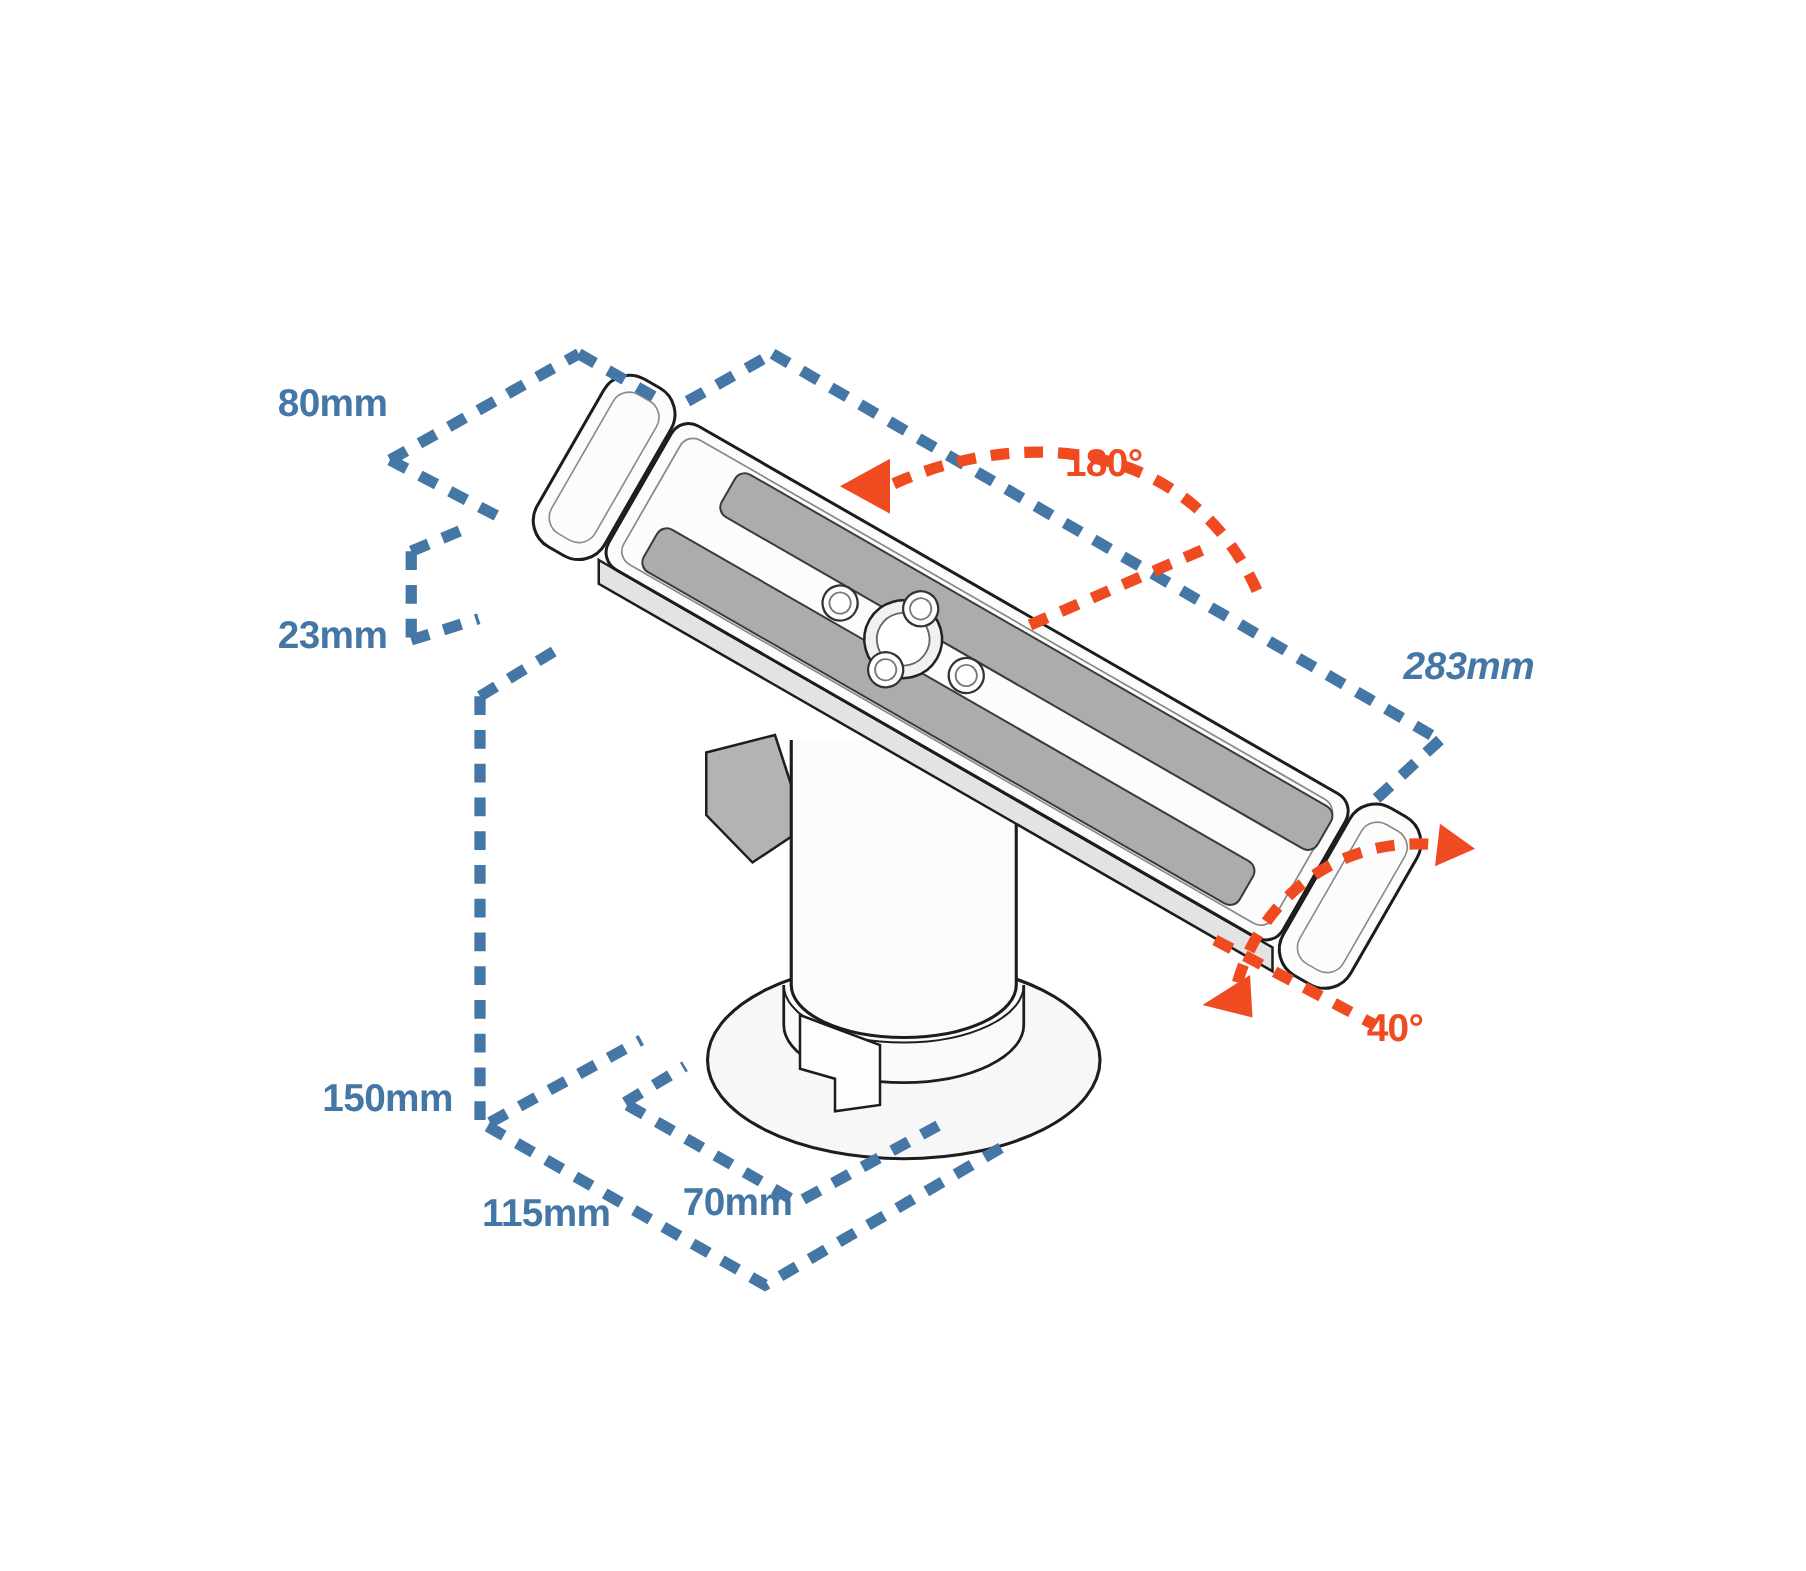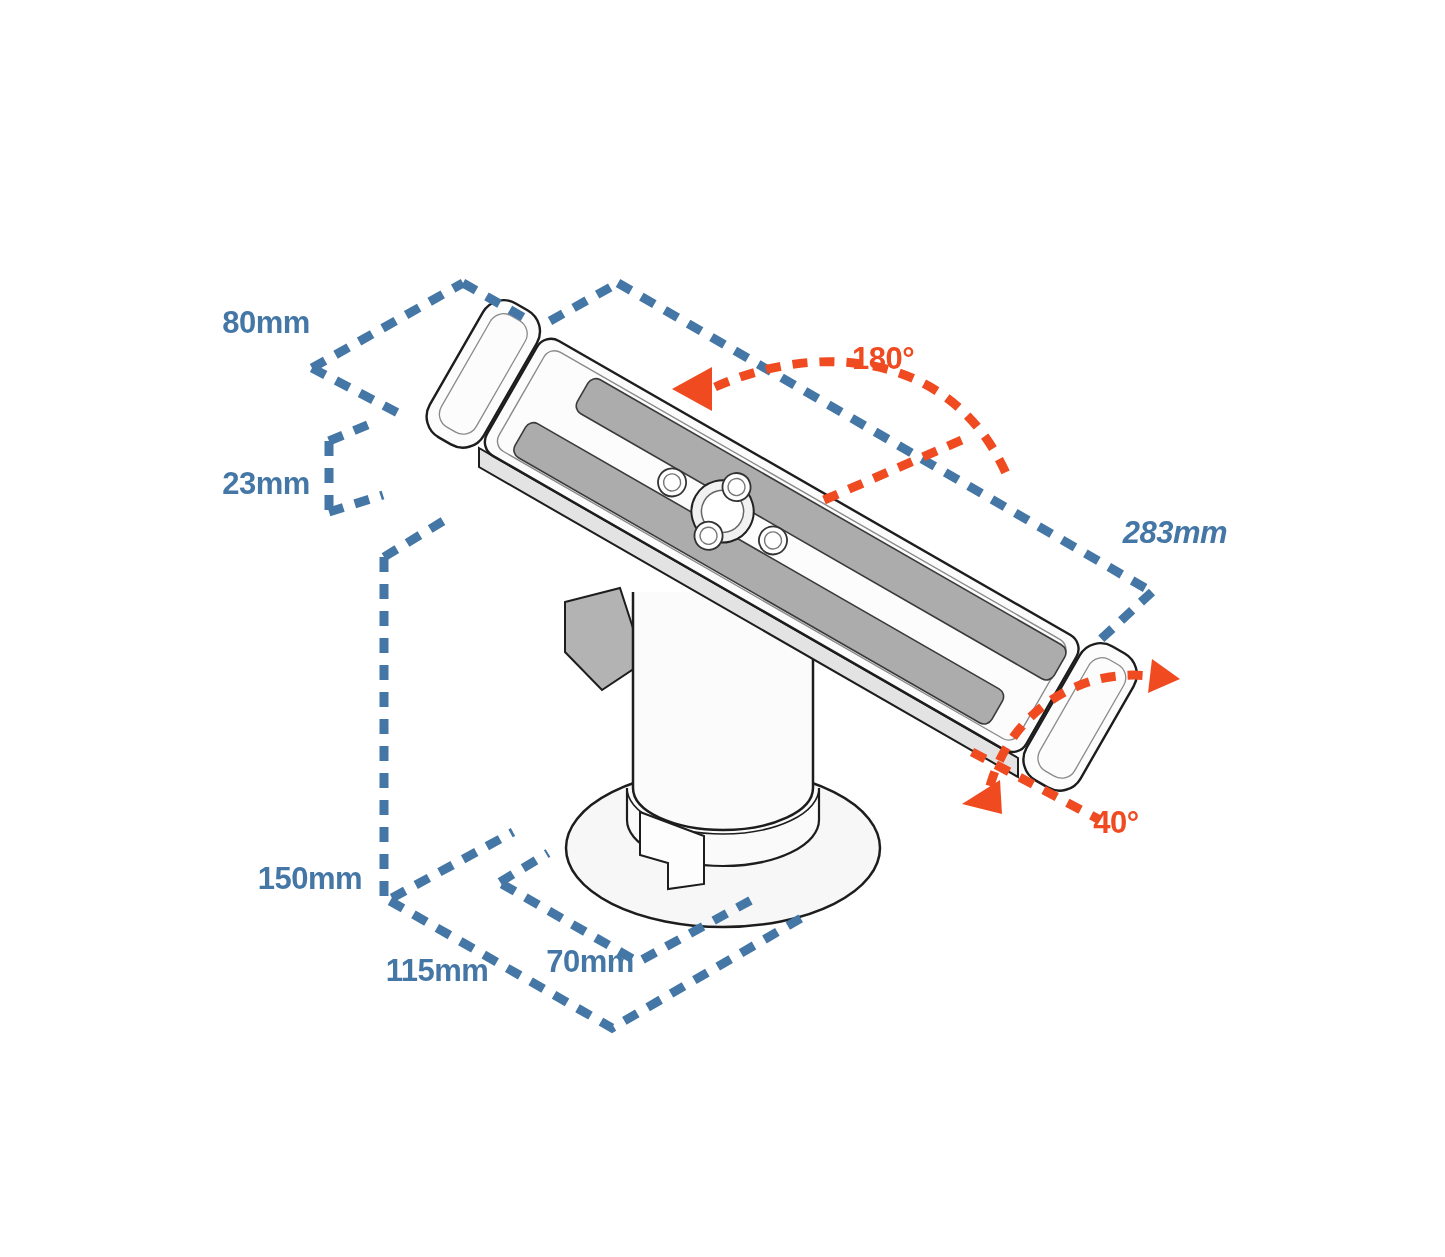--- a/index.html
+++ b/index.html
@@ -95,27 +95,27 @@
     </g>
     <g fill="#F04A21" stroke="none">
       <polygon points="672,389 712,367 712,411"></polygon>
       <polygon points="1180,679 1152,659 1148,693"></polygon>
       <polygon points="962,804 1000,780 1002,814"></polygon>
     </g>
   </svg>
 
   <div class="label blue" style="left:266px; top:323px;">80mm</div>
 
-  <div class="label blue" style="left:266px; top:484px;">23mm</div>
+  <div class="label blue" style="left:266px; top:508px;">23mm</div>
 
   <div class="label blue" style="left:1175px; top:533px;font-style:italic;">283mm</div>
 
   <div class="label blue" style="left:310px; top:859px;margin-top:20px;">150mm</div>
 
   <div class="label blue" style="left:437px; top:971px;">115mm</div>
 
   <div class="label blue" style="left:590px; top:962px;">70mm</div>
 
-  <div class="label orange" style="left:883px; top:359px;text-align:right;">180°</div>
+  <div class="label orange" style="left:883px; top:371px;text-align:right;">180°</div>
 
   <div class="label orange" style="left:1116px; top:823px;">40°</div>
 
 </div>
 
 </body></html>

